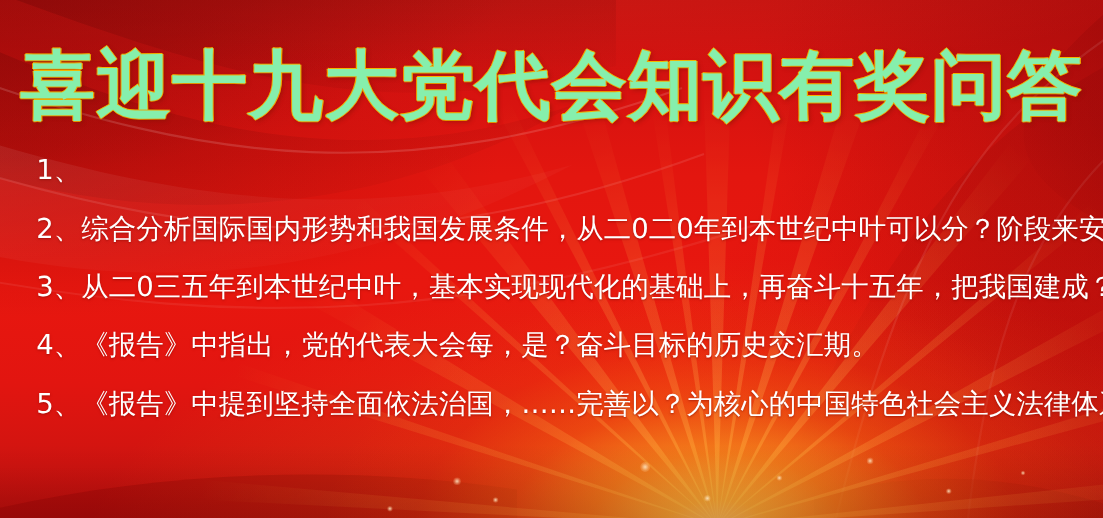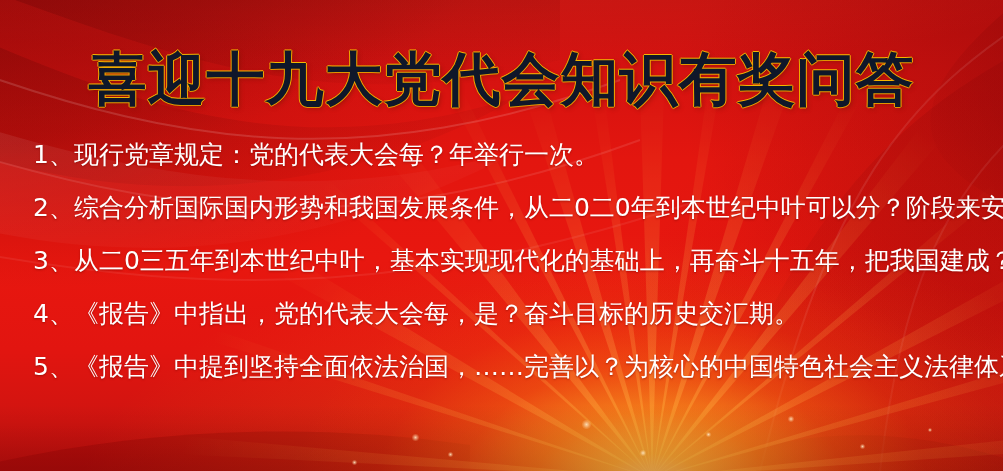--- a/index.html
+++ b/index.html
@@ -102,25 +102,25 @@
     width: 100%;
     height: 100%;
   }
 
   .poster-title {
     position: absolute;
     left: 0;
     right: 0;
     top: 46px;
     text-align: center;
-    font-size: 58px;
+    font-size: 68px;
     line-height: 66px;
     font-weight: bold;
     letter-spacing: 1px;
-    color: #0f172a;
+    color: #86efac;
     white-space: nowrap;
     text-shadow:
       0 0 1px #e8a000,
       1px 0 0 #f0a800,
       -1px 0 0 #f0a800,
       0 1px 0 #e09400,
       0 -1px 0 #f5b800,
       2px 2px 4px rgba(120,20,0,0.45);
   }
 
@@ -276,21 +276,20 @@
   </div>
 
   <div class="content">
 
     <div class="poster-title">喜迎十九大党代会知识有奖问答</div>
 
     <div class="qa-list">
 
       <div class="qa-item">
         <span class="qa-num">1、</span>
-        <span class="qa-text">现行党章规定：党的代表大会每？年举行一次。</span>
       </div>
 
       <div class="qa-item">
         <span class="qa-num">2、</span>
         <span class="qa-text">综合分析国际国内形势和我国发展条件，从二0二0年到本世纪中叶可以分？阶段来安排。</span>
       </div>
 
       <div class="qa-item">
         <span class="qa-num">3、</span>
         <span class="qa-text">从二0三五年到本世纪中叶，基本实现现代化的基础上，再奋斗十五年，把我国建成？。</span>

